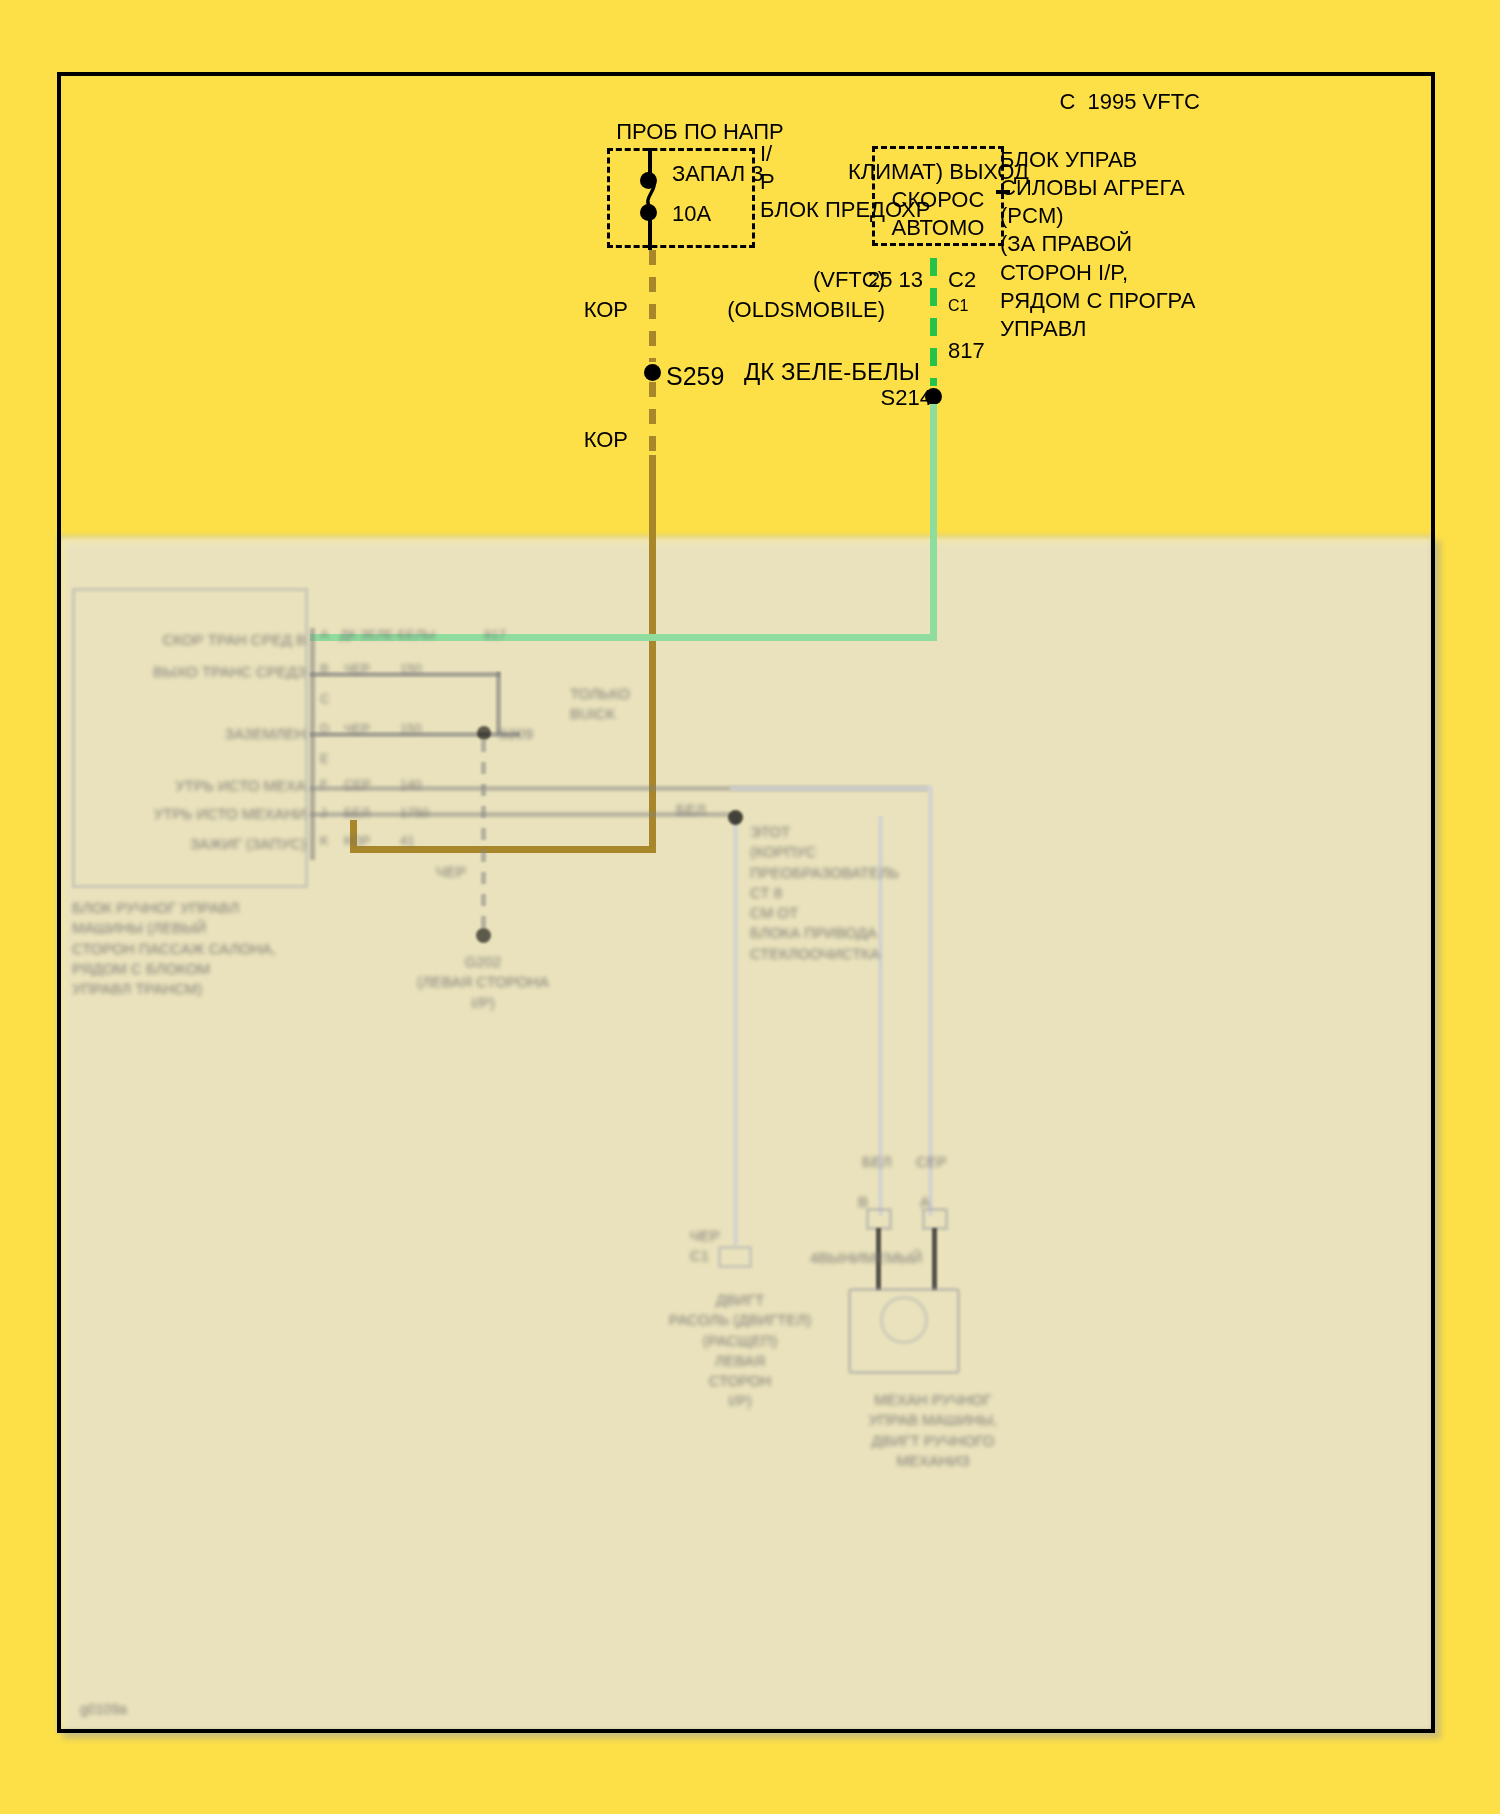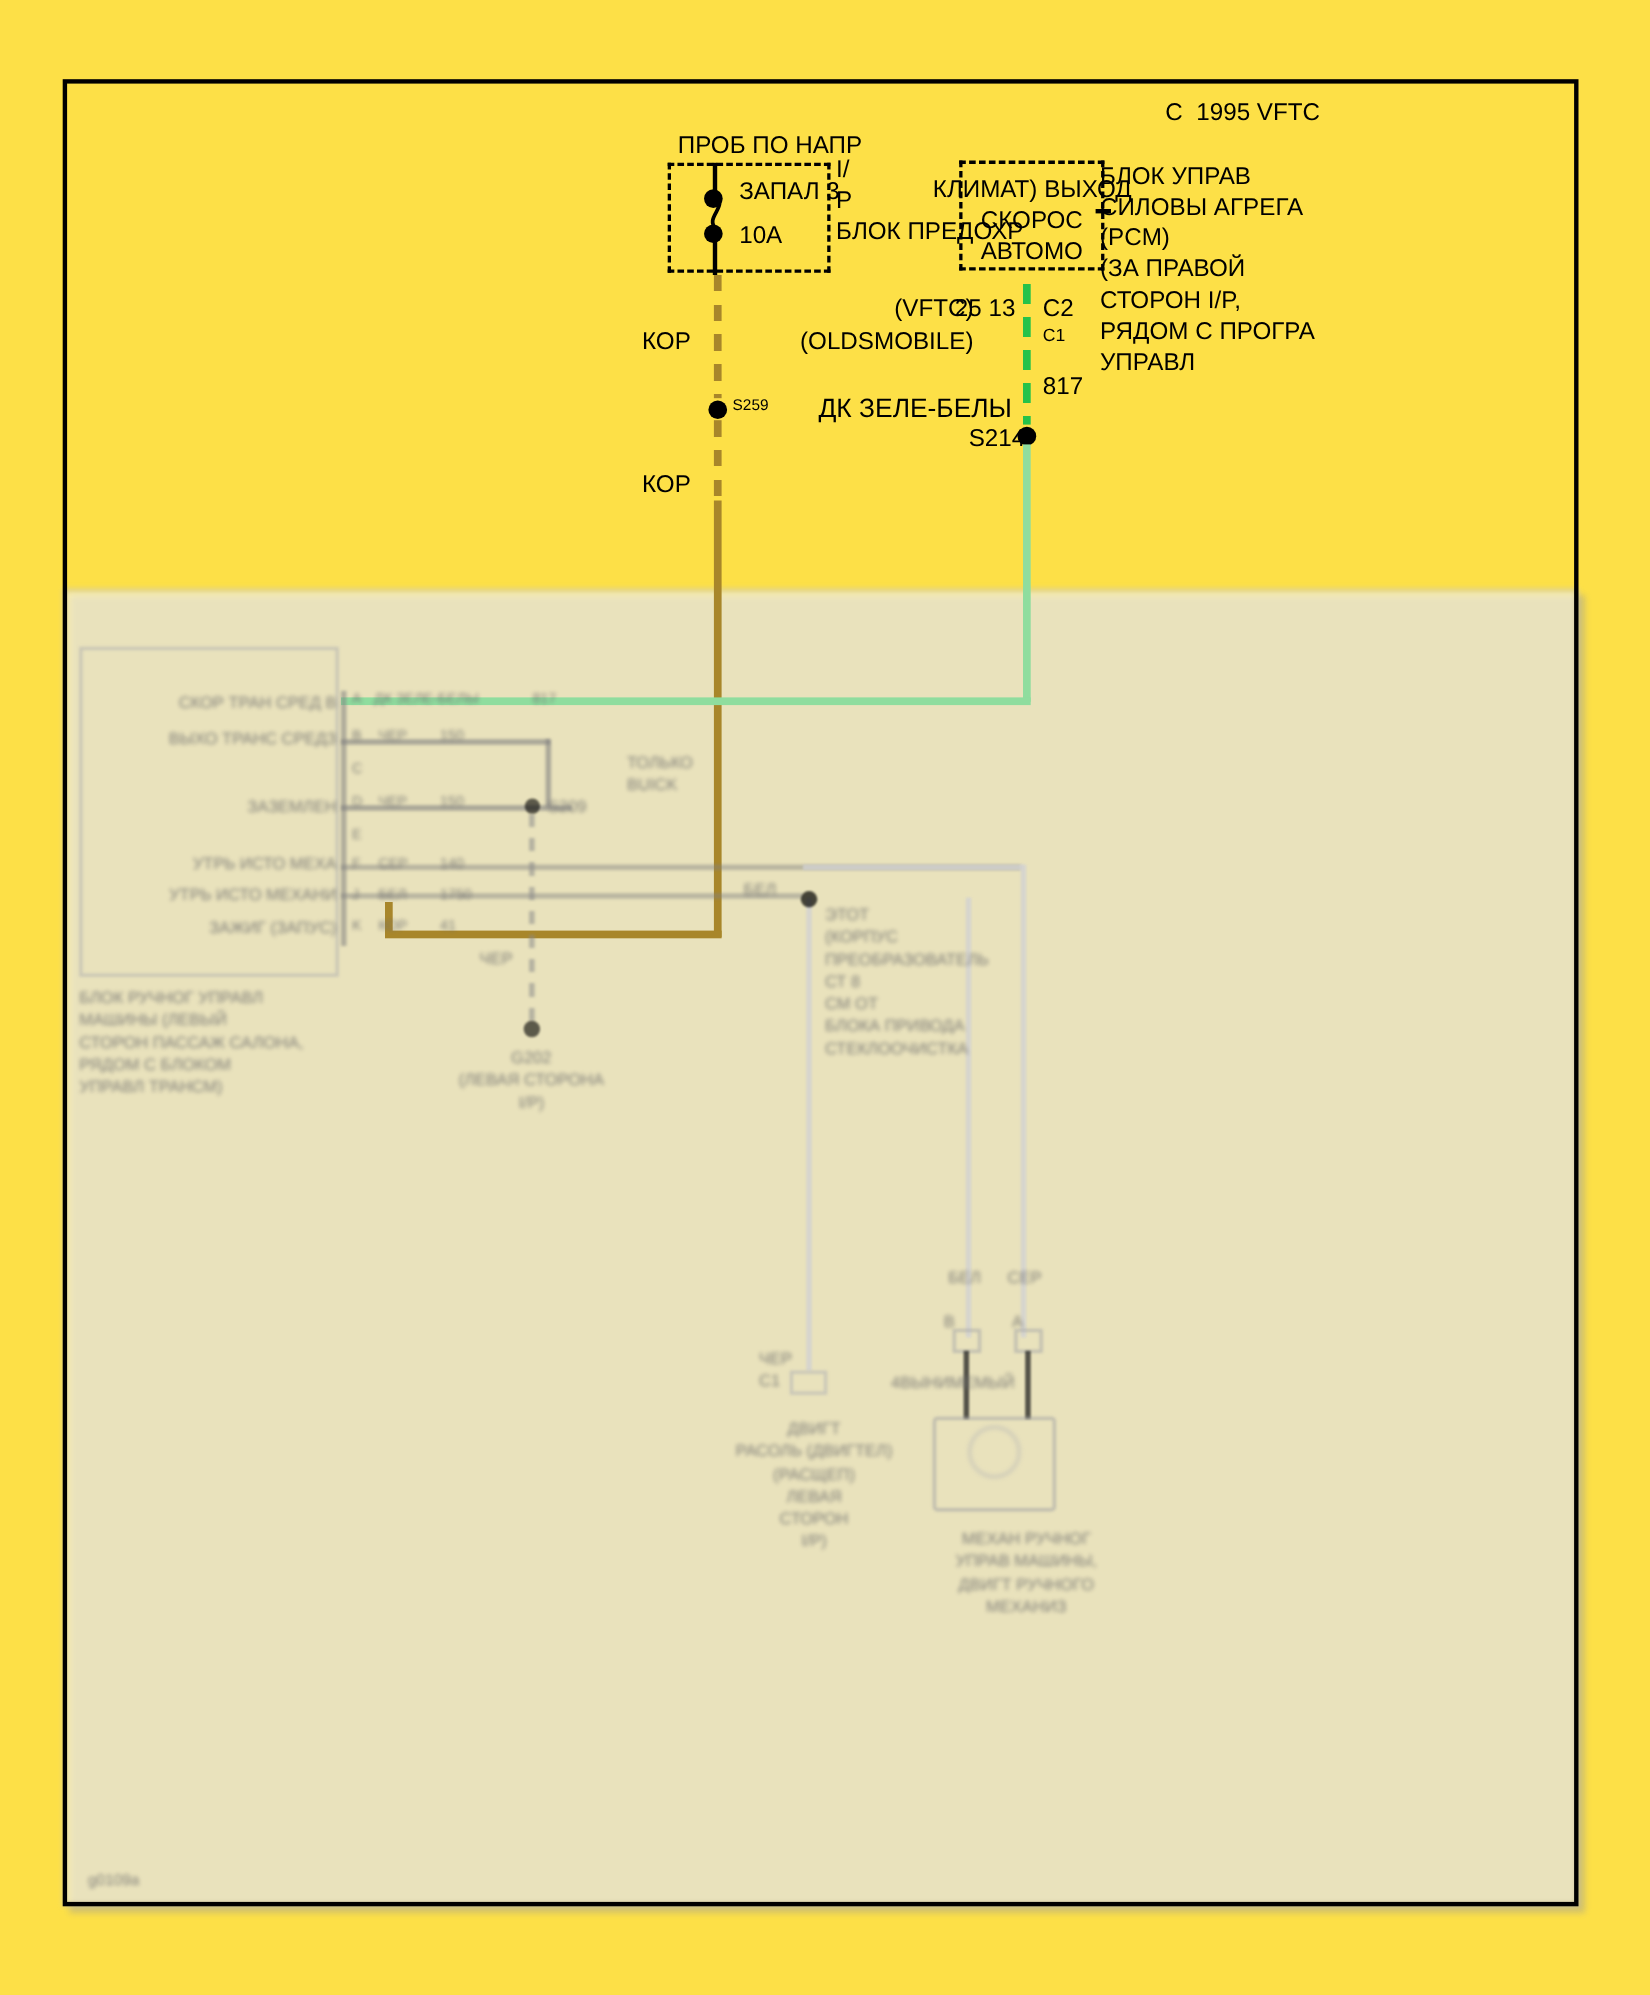--- a/index.html
+++ b/index.html
@@ -160,21 +160,21 @@
   <div class="w-tan-dash" style="left:649px;top:250px;height:112px;"></div>
   <div class="dot" style="left:644px;top:364px;"></div>
   <div class="w-tan-dash" style="left:649px;top:382px;height:76px;"></div>
   <div class="w-tan-solid" style="left:649px;top:455px;height:397px;"></div>
   <div class="w-tan-h" style="left:350px;top:846px;width:306px;"></div>
   <div class="w-tan-solid" style="left:350px;top:820px;height:30px;"></div>
 
   <div class="lbl r" style="left:540px;top:296px;width:88px;font-size:22px;">КОР</div>
   <div class="lbl r" style="left:540px;top:426px;width:88px;font-size:22px;">КОР</div>
 
-  <div class="lbl" style="left:666px;top:360px;font-size:14px;">S259</div>
+  <div class="lbl" style="left:666px;top:360px;font-size:25px;">S259</div>
 
   <div class="w-grn-dash" style="left:930px;top:258px;height:128px;"></div>
   <div class="dot" style="left:925px;top:388px;"></div>
   <div class="w-grn-solid" style="left:930px;top:404px;height:234px;"></div>
   <div class="w-grn-h" style="left:310px;top:634px;width:627px;"></div>
 
   <div class="lbl r" style="left:740px;top:266px;width:145px;font-size:22px;">(VFTC)</div>
   <div class="lbl r" style="left:700px;top:296px;width:185px;font-size:22px;">(OLDSMOBILE)</div>
   <div class="lbl" style="left:868px;top:266px;font-size:22px;">25 13</div>
   <div class="lbl" style="left:948px;top:266px;font-size:22px;">C2</div>

